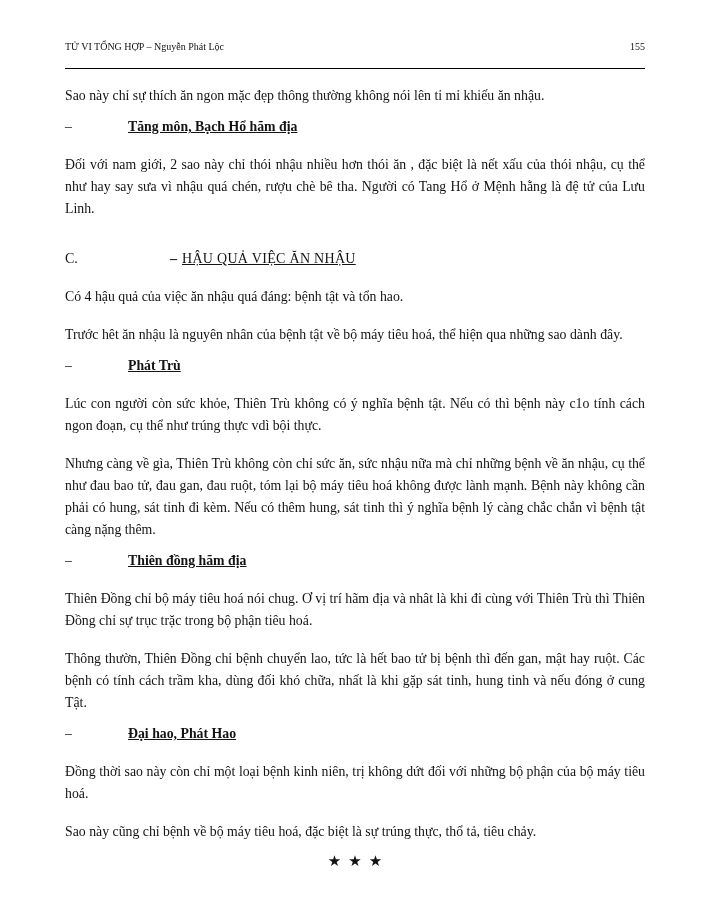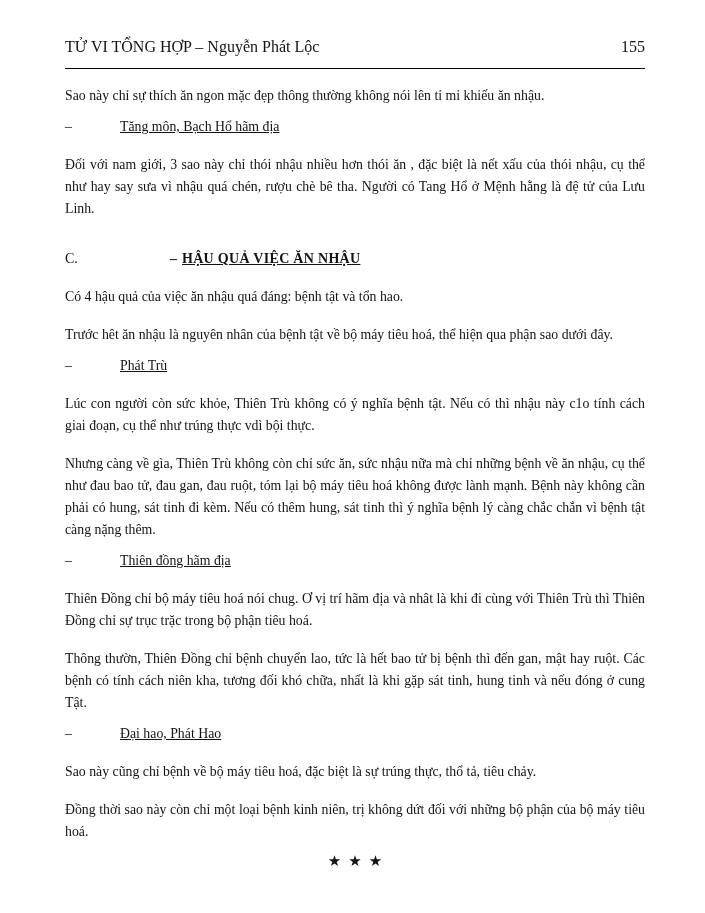--- a/index.html
+++ b/index.html
@@ -15,21 +15,21 @@
   .page {
     box-sizing: border-box;
     width: 705px;
     height: 913px;
     padding: 38px 60px 0 65px;
   }
   .page-header {
     display: flex;
     justify-content: space-between;
     align-items: baseline;
-    font-size: 16px;
+    font-size: 10px;
     line-height: 18px;
   }
   .header-rule {
     border: none;
     border-top: 1.6px solid #000;
     margin: 12px 0 7px 0;
   }
   p.para {
     font-size: 13.8px;
     line-height: 22px;
@@ -39,39 +39,40 @@
   .dash-heading {
     display: flex;
     font-size: 13.8px;
     line-height: 22px;
     margin: 2px 0 9px 0;
   }
   .dash-heading .dash {
     flex: 0 0 55px;
   }
   .dash-heading .label {
-    font-weight: normal;
+    font-weight: bold;
     text-decoration: underline;
+    margin-left: 8px;
   }
   .section-heading {
     display: flex;
     font-size: 14px;
     line-height: 22px;
     margin: 28px 0 12px 0;
   }
   .section-heading .letter {
     flex: 0 0 105px;
     font-weight: normal;
   }
   .section-heading .dash2 {
     font-weight: bold;
     margin-right: 5px;
   }
   .section-heading .title {
-    font-weight: bold;
+    font-weight: normal;
     text-decoration: underline;
     letter-spacing: 0.3px;
   }
   .stars {
     text-align: center;
     font-size: 15px;
     letter-spacing: 7px;
     margin: 4px 0 0 0;
     padding-left: 7px; 
   }
@@ -94,52 +95,52 @@
 
   <hr class="header-rule">
 
   <p class="para">Sao này chỉ sự thích ăn ngon mặc đẹp thông thường không nói lên tỉ mỉ khiếu ăn nhậu.</p>
 
   <div class="dash-heading">
     <span class="dash">–</span>
     <span class="label">Tăng môn, Bạch Hổ hãm địa</span>
   </div>
 
-  <p class="para">Đối với nam giới, 3 sao này chỉ thói nhậu nhiều hơn thói ăn , đặc biệt là nết xấu của thói nhậu, cụ thể như hay say sưa vì nhậu quá chén, rượu chè bê tha. Người có Tang Hổ ở Mệnh hằng là đệ tử của Lưu Linh.</p>
+  <p class="para">Đối với nam giới, 2 sao này chỉ thói nhậu nhiều hơn thói ăn , đặc biệt là nết xấu của thói nhậu, cụ thể như hay say sưa vì nhậu quá chén, rượu chè bê tha. Người có Tang Hổ ở Mệnh hằng là đệ tử của Lưu Linh.</p>
 
   <div class="section-heading">
     <span class="letter">C.</span>
     <span class="dash2">–</span>
     <span class="title">HẬU QUẢ VIỆC ĂN NHẬU</span>
   </div>
 
   <p class="para">Có 4 hậu quả của việc ăn nhậu quá đáng: bệnh tật và tổn hao.</p>
-  <p class="para">Trước hêt ăn nhậu là nguyên nhân của bệnh tật về bộ máy tiêu hoá, thể hiện qua phận sao dưới đây.</p>
+  <p class="para">Trước hêt ăn nhậu là nguyên nhân của bệnh tật về bộ máy tiêu hoá, thể hiện qua những sao dành đây.</p>
 
   <div class="dash-heading">
     <span class="dash">–</span>
     <span class="label">Phát Trù</span>
   </div>
 
-  <p class="para">Lúc con người còn sức khỏe, Thiên Trù không có ý nghĩa bệnh tật. Nếu có thì nhậu này c1o tính cách giai đoạn, cụ thể như trúng thực vdì bội thực.</p>
+  <p class="para">Lúc con người còn sức khỏe, Thiên Trù không có ý nghĩa bệnh tật. Nếu có thì bệnh này c1o tính cách ngon đoạn, cụ thể như trúng thực vdì bội thực.</p>
   <p class="para">Nhưng càng về gìa, Thiên Trù không còn chỉ sức ăn, sức nhậu nữa mà chỉ những bệnh về ăn nhậu, cụ thể như đau bao tử, đau gan, đau ruột, tóm lại bộ máy tiêu hoá không được lành mạnh. Bệnh này không cần phải có hung, sát tinh đi kèm. Nếu có thêm hung, sát tinh thì ý nghĩa bệnh lý càng chắc chắn vì bệnh tật càng nặng thêm.</p>
 
   <div class="dash-heading">
     <span class="dash">–</span>
     <span class="label">Thiên đồng hãm địa</span>
   </div>
 
   <p class="para">Thiên Đồng chỉ bộ máy tiêu hoá nói chug. Ơ vị trí hãm địa và nhât là khi đi cùng với Thiên Trù thì Thiên Đồng chỉ sự trục trặc trong bộ phận tiêu hoá.</p>
-  <p class="para">Thông thườn, Thiên Đồng chỉ bệnh chuyển lao, tức là hết bao tử bị bệnh thì đến gan, mật hay ruột. Các bệnh có tính cách niên kha, tương đối khó chữa, nhất là khi gặp sát tinh, hung tinh và nếu đóng ở cung Tật.</p>
+  <p class="para">Thông thườn, Thiên Đồng chỉ bệnh chuyển lao, tức là hết bao tử bị bệnh thì đến gan, mật hay ruột. Các bệnh có tính cách trầm kha, dùng đối khó chữa, nhất là khi gặp sát tinh, hung tinh và nếu đóng ở cung Tật.</p>
 
   <div class="dash-heading">
     <span class="dash">–</span>
     <span class="label">Đại hao, Phát Hao</span>
   </div>
 
+  <p class="para">Đồng thời sao này còn chỉ một loại bệnh kinh niên, trị không dứt đối với những bộ phận của bộ máy tiêu hoá.</p>
   <p class="para">Sao này cũng chỉ bệnh về bộ máy tiêu hoá, đặc biệt là sự trúng thực, thổ tả, tiêu chảy.</p>
-  <p class="para">Đồng thời sao này còn chỉ một loại bệnh kinh niên, trị không dứt đối với những bộ phận của bộ máy tiêu hoá.</p>
 
   <div class="stars">★★★</div>
 
   <div class="chapter">Chương sáu</div>
 
 </div>
 
 </body></html>

